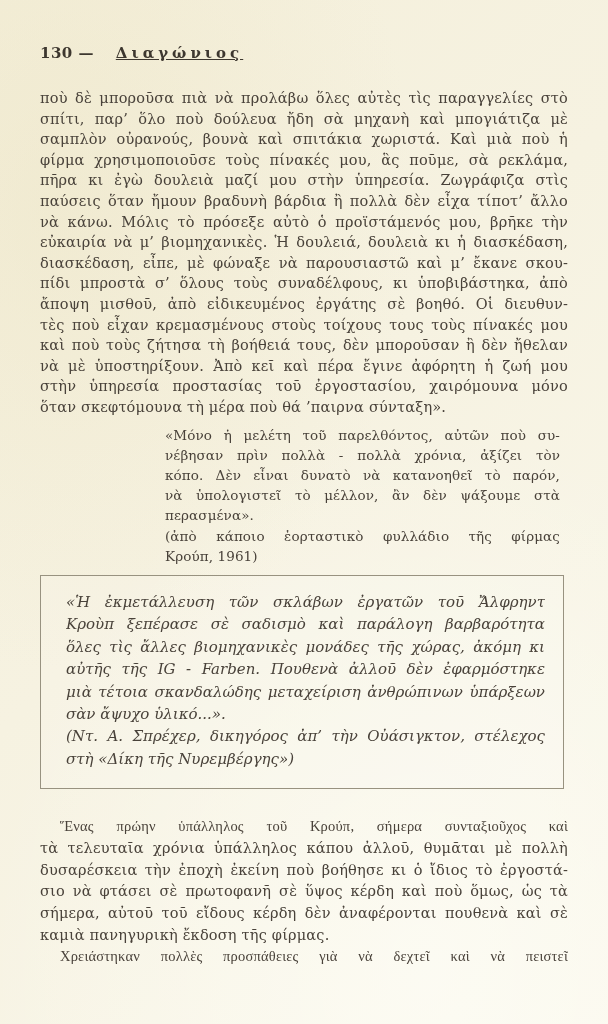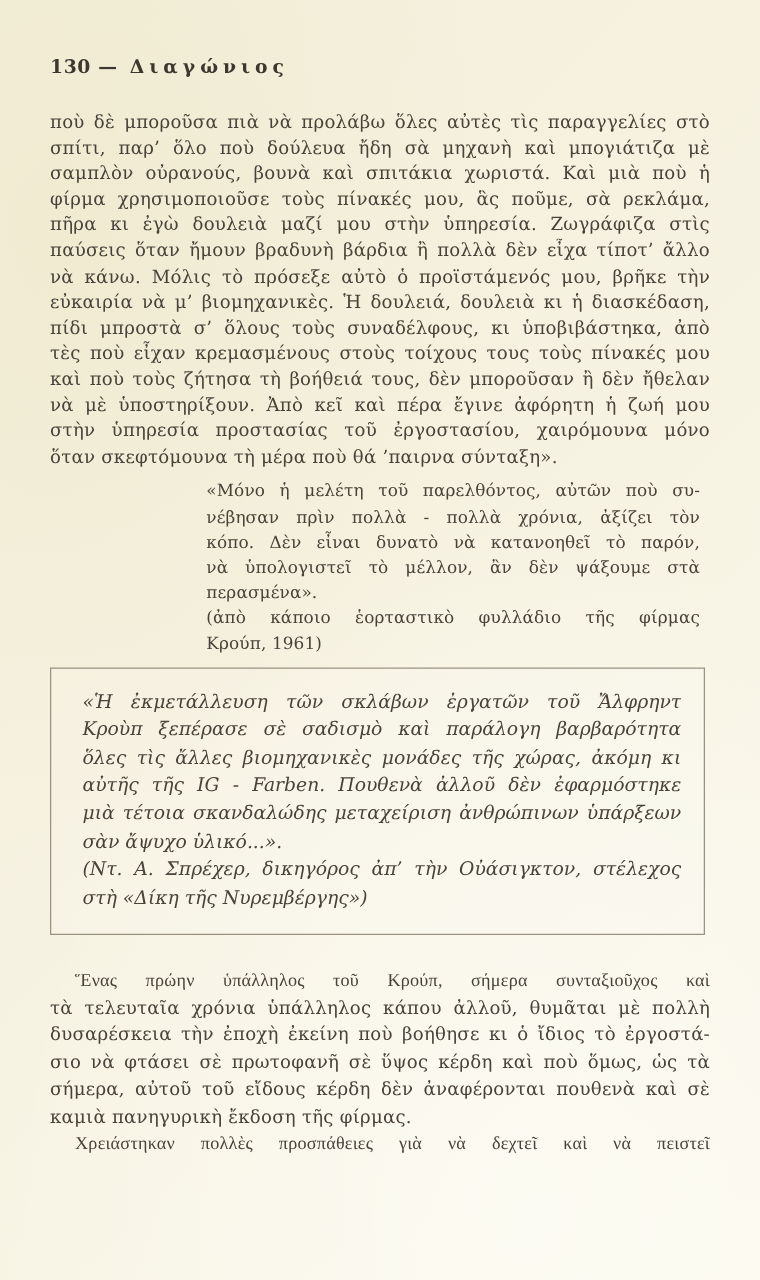--- a/index.html
+++ b/index.html
@@ -25,21 +25,22 @@
   .running-head {
     font-size: 15px;
     font-weight: bold;
     color: #3d372f;
     letter-spacing: 0.5px;
     margin-bottom: 26px;
     white-space: nowrap;
   }
   .running-head .head-title {
     letter-spacing: 4px;
-    margin-left: 4px;
+    margin-left: 16px;
+    text-decoration: underline;
   }
 
   .line {
     text-align: justify;
     text-align-last: justify;
     -moz-text-align-last: justify;
     overflow: hidden;
     white-space: normal;
   }
   .line-end {
@@ -111,21 +112,23 @@
 
   <div class="body-par">
       <div class="line">ποὺ δὲ μποροῦσα πιὰ νὰ προλάβω ὅλες αὐτὲς τὶς παραγγελίες στὸ</div>
       <div class="line">σπίτι, παρ’ ὅλο ποὺ δούλευα ἤδη σὰ μηχανὴ καὶ μπογιάτιζα μὲ</div>
       <div class="line">σαμπλὸν οὐρανούς, βουνὰ καὶ σπιτάκια χωριστά. Καὶ μιὰ ποὺ ἡ</div>
       <div class="line">φίρμα χρησιμοποιοῦσε τοὺς πίνακές μου, ἃς ποῦμε, σὰ ρεκλάμα,</div>
       <div class="line">πῆρα κι ἐγὼ δουλειὰ μαζί μου στὴν ὑπηρεσία. Ζωγράφιζα στὶς</div>
       <div class="line">παύσεις ὅταν ἤμουν βραδυνὴ βάρδια ἢ πολλὰ δὲν εἶχα τίποτ’ ἄλλο</div>
       <div class="line">νὰ κάνω. Μόλις τὸ πρόσεξε αὐτὸ ὁ προϊστάμενός μου, βρῆκε τὴν</div>
       <div class="line">εὐκαιρία νὰ μ’ βιομηχανικὲς. Ἡ δουλειά, δουλειὰ κι ἡ διασκέδαση,</div>
+      <div class="line">διασκέδαση, εἶπε, μὲ φώναξε νὰ παρουσιαστῶ καὶ μ’ ἔκανε σκου-</div>
       <div class="line">πίδι μπροστὰ σ’ ὅλους τοὺς συναδέλφους, κι ὑποβιβάστηκα, ἀπὸ</div>
+      <div class="line">ἄποψη μισθοῦ, ἀπὸ εἰδικευμένος ἐργάτης σὲ βοηθό. Οἱ διευθυν-</div>
       <div class="line">τὲς ποὺ εἶχαν κρεμασμένους στοὺς τοίχους τους τοὺς πίνακές μου</div>
       <div class="line">καὶ ποὺ τοὺς ζήτησα τὴ βοήθειά τους, δὲν μποροῦσαν ἢ δὲν ἤθελαν</div>
       <div class="line">νὰ μὲ ὑποστηρίξουν. Ἀπὸ κεῖ καὶ πέρα ἔγινε ἀφόρητη ἡ ζωή μου</div>
       <div class="line">στὴν ὑπηρεσία προστασίας τοῦ ἐργοστασίου, χαιρόμουνα μόνο</div>
       <div class="line line-end">ὅταν σκεφτόμουνα τὴ μέρα ποὺ θά ’παιρνα σύνταξη».</div>
     </div>
 
   <div class="inset-quote">
       <div class="line">«Μόνο ἡ μελέτη τοῦ παρελθόντος, αὐτῶν ποὺ συ-</div>
       <div class="line">νέβησαν πρὶν πολλὰ - πολλὰ χρόνια, ἀξίζει τὸν</div>

